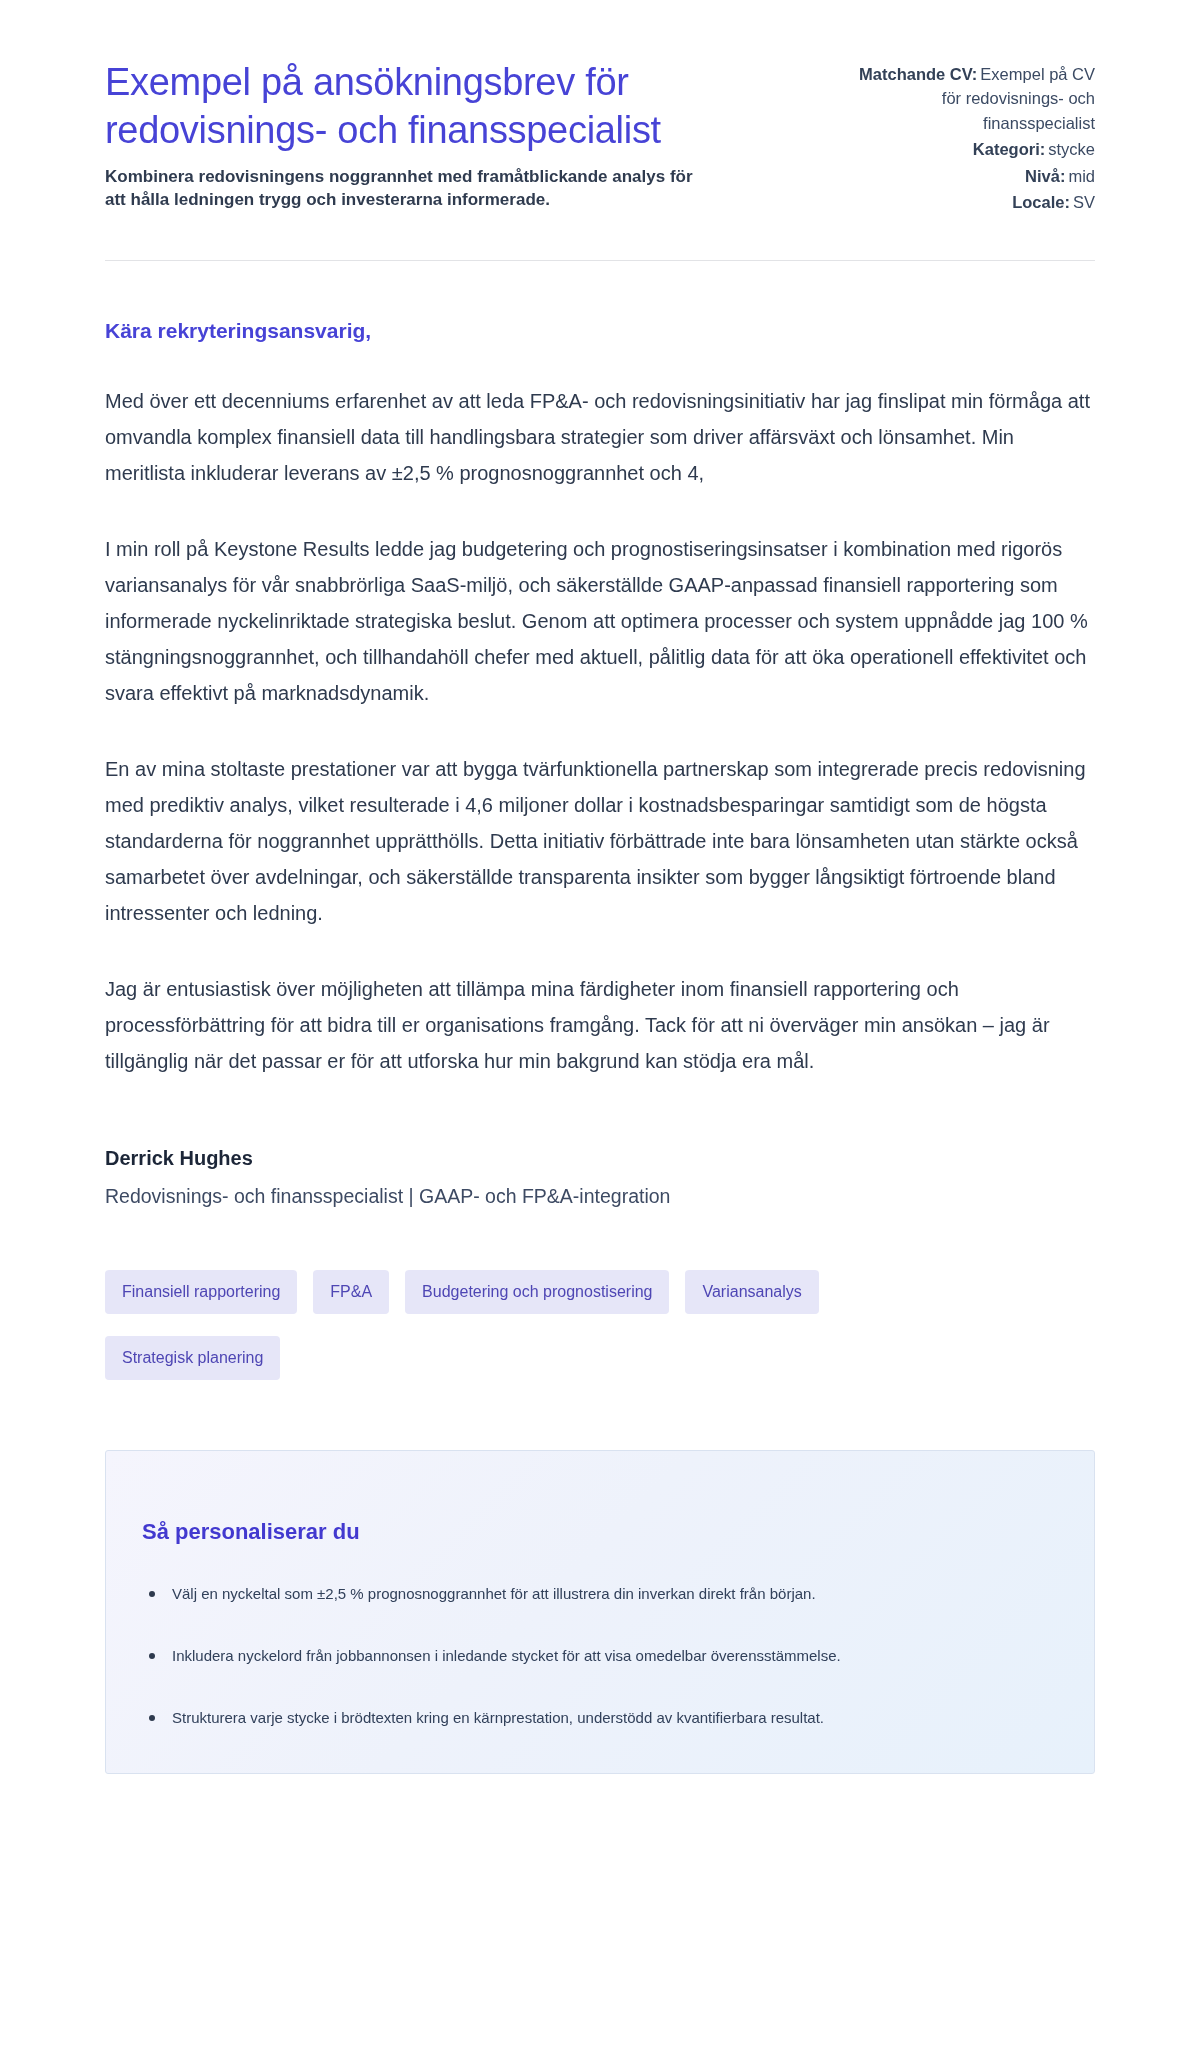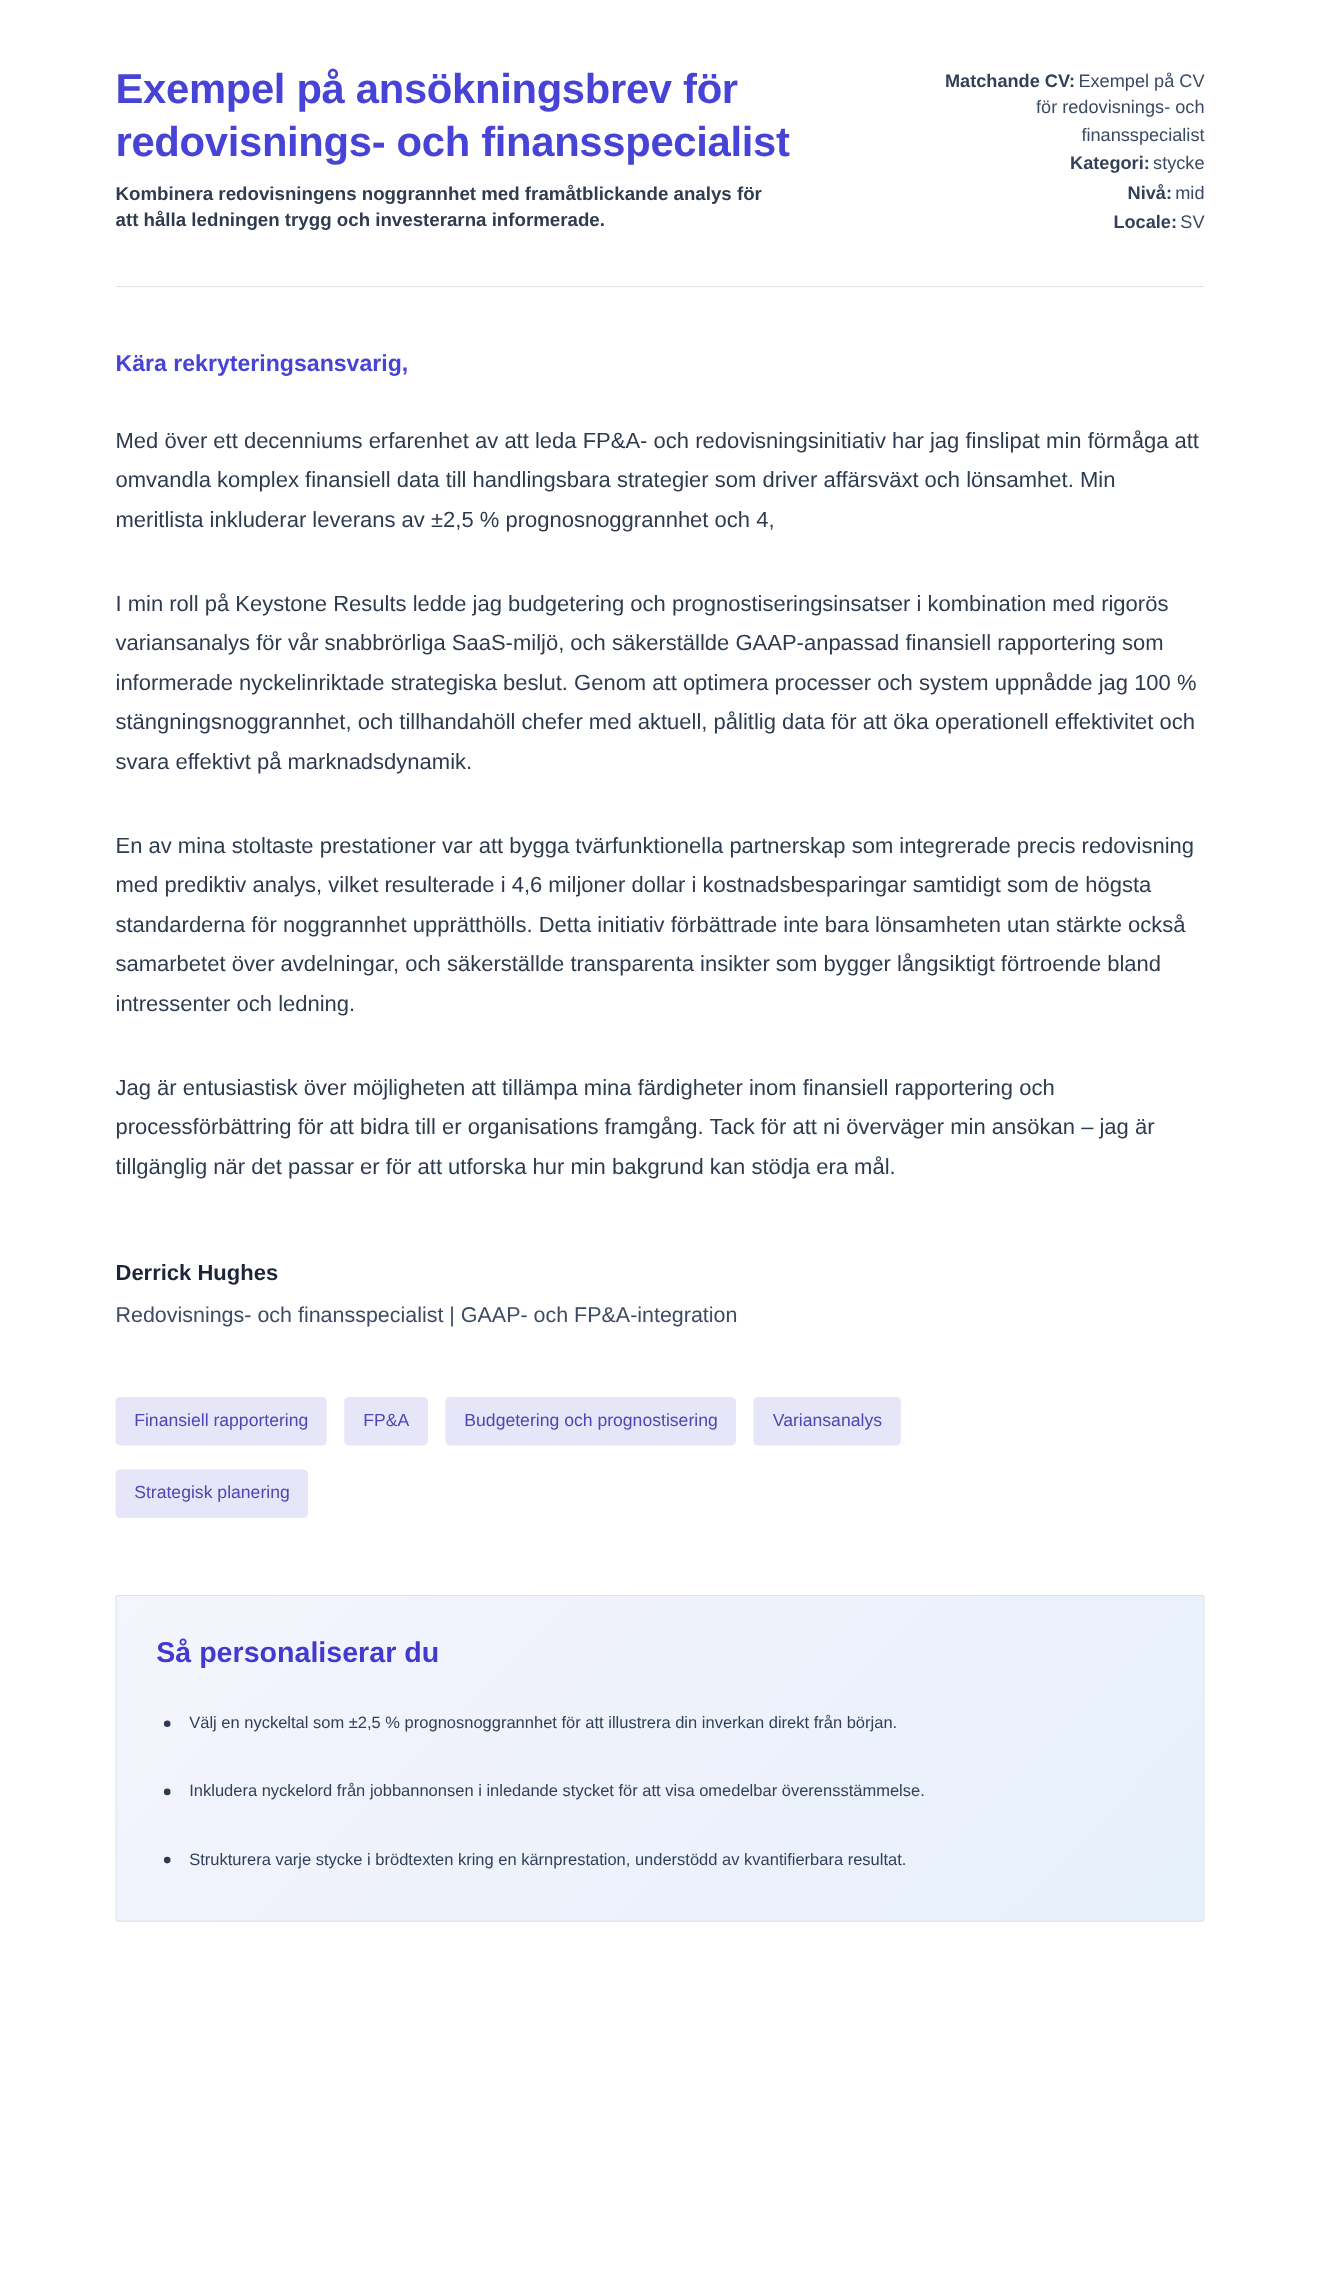--- a/index.html
+++ b/index.html
@@ -14,21 +14,21 @@
     width: 990px;
     margin: 0 auto;
     padding-top: 58px;
   }
   
   .header { display: flex; justify-content: space-between; align-items: flex-start; }
   .header-left { max-width: 640px; }
   h1.title {
     font-size: 38px;
     line-height: 1.27;
-    font-weight: 700;
+    font-weight: 400;
     color: #4743d6;
     letter-spacing: -0.3px;
     max-width: 620px;
   }
   p.subtitle {
     margin-top: 10px;
     font-size: 17px;
     line-height: 1.38;
     font-weight: 700;
     color: #2f3b4f;
@@ -96,23 +96,24 @@
   
   .tips {
     margin-top: 70px;
     margin-bottom: 66px;
     border: 1px solid #d9e2f0;
     border-radius: 3px;
     background: linear-gradient(135deg, #f5f5fd 0%, #eef2fb 45%, #e7f1fb 100%);
     padding: 36px 36px 32px 36px;
   }
   .tips h2 {
-    font-size: 26px;
+    font-size: 22px;
     font-weight: 700;
     color: #4239cf;
+    margin-top: 32px;
   }
   .tips ul {
     margin-top: 30px;
     list-style: none;
   }
   .tips li {
     position: relative;
     padding-left: 30px;
     font-size: 15px;
     line-height: 38px;

